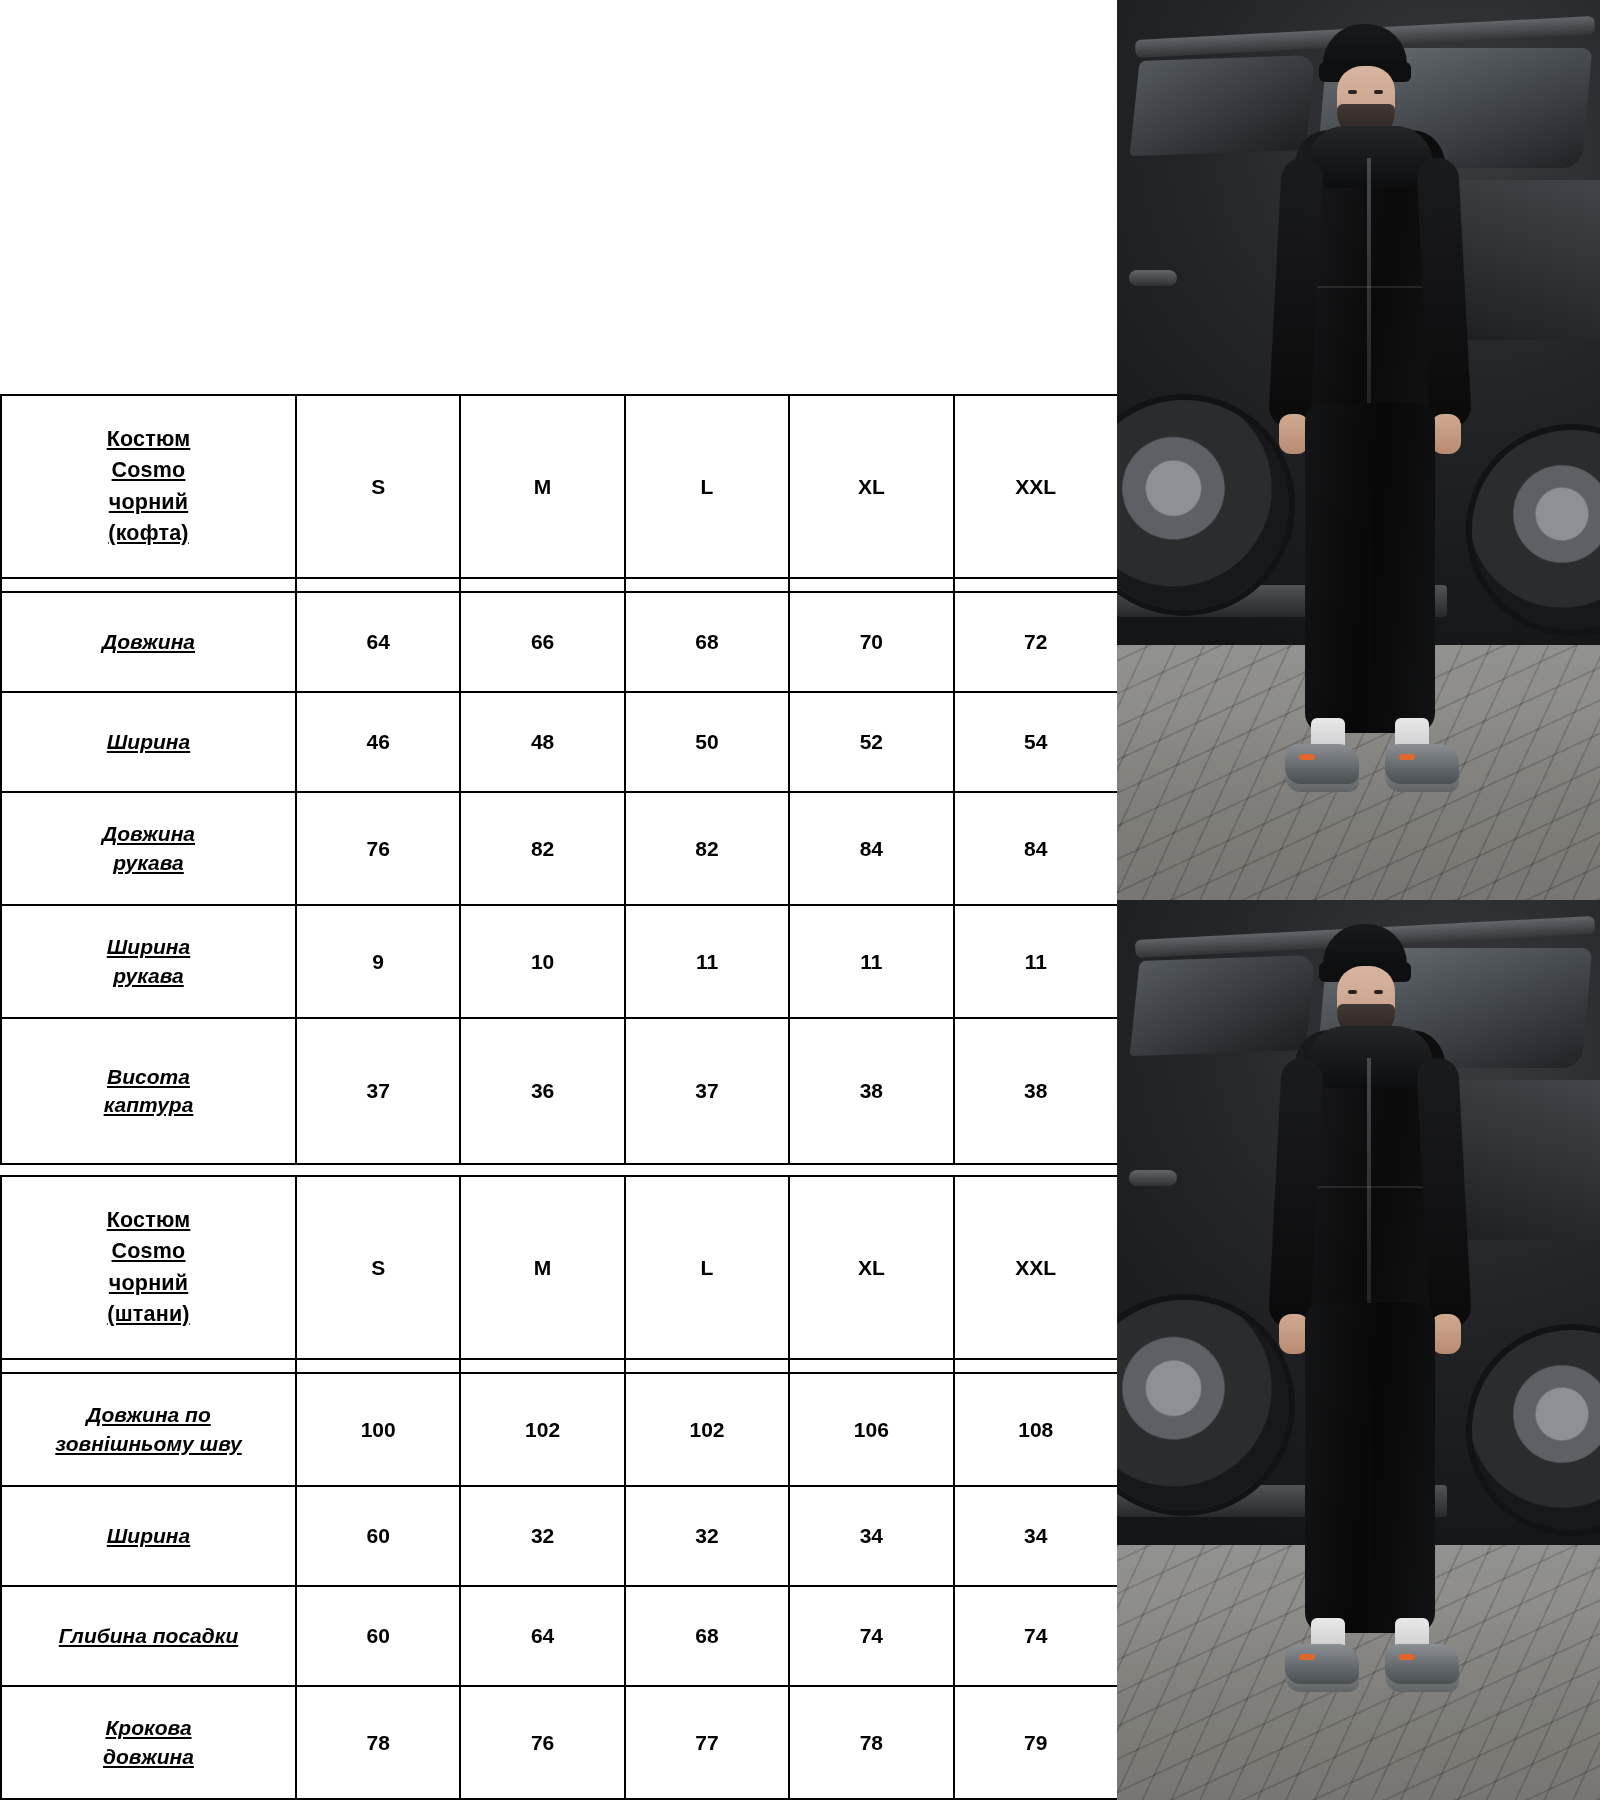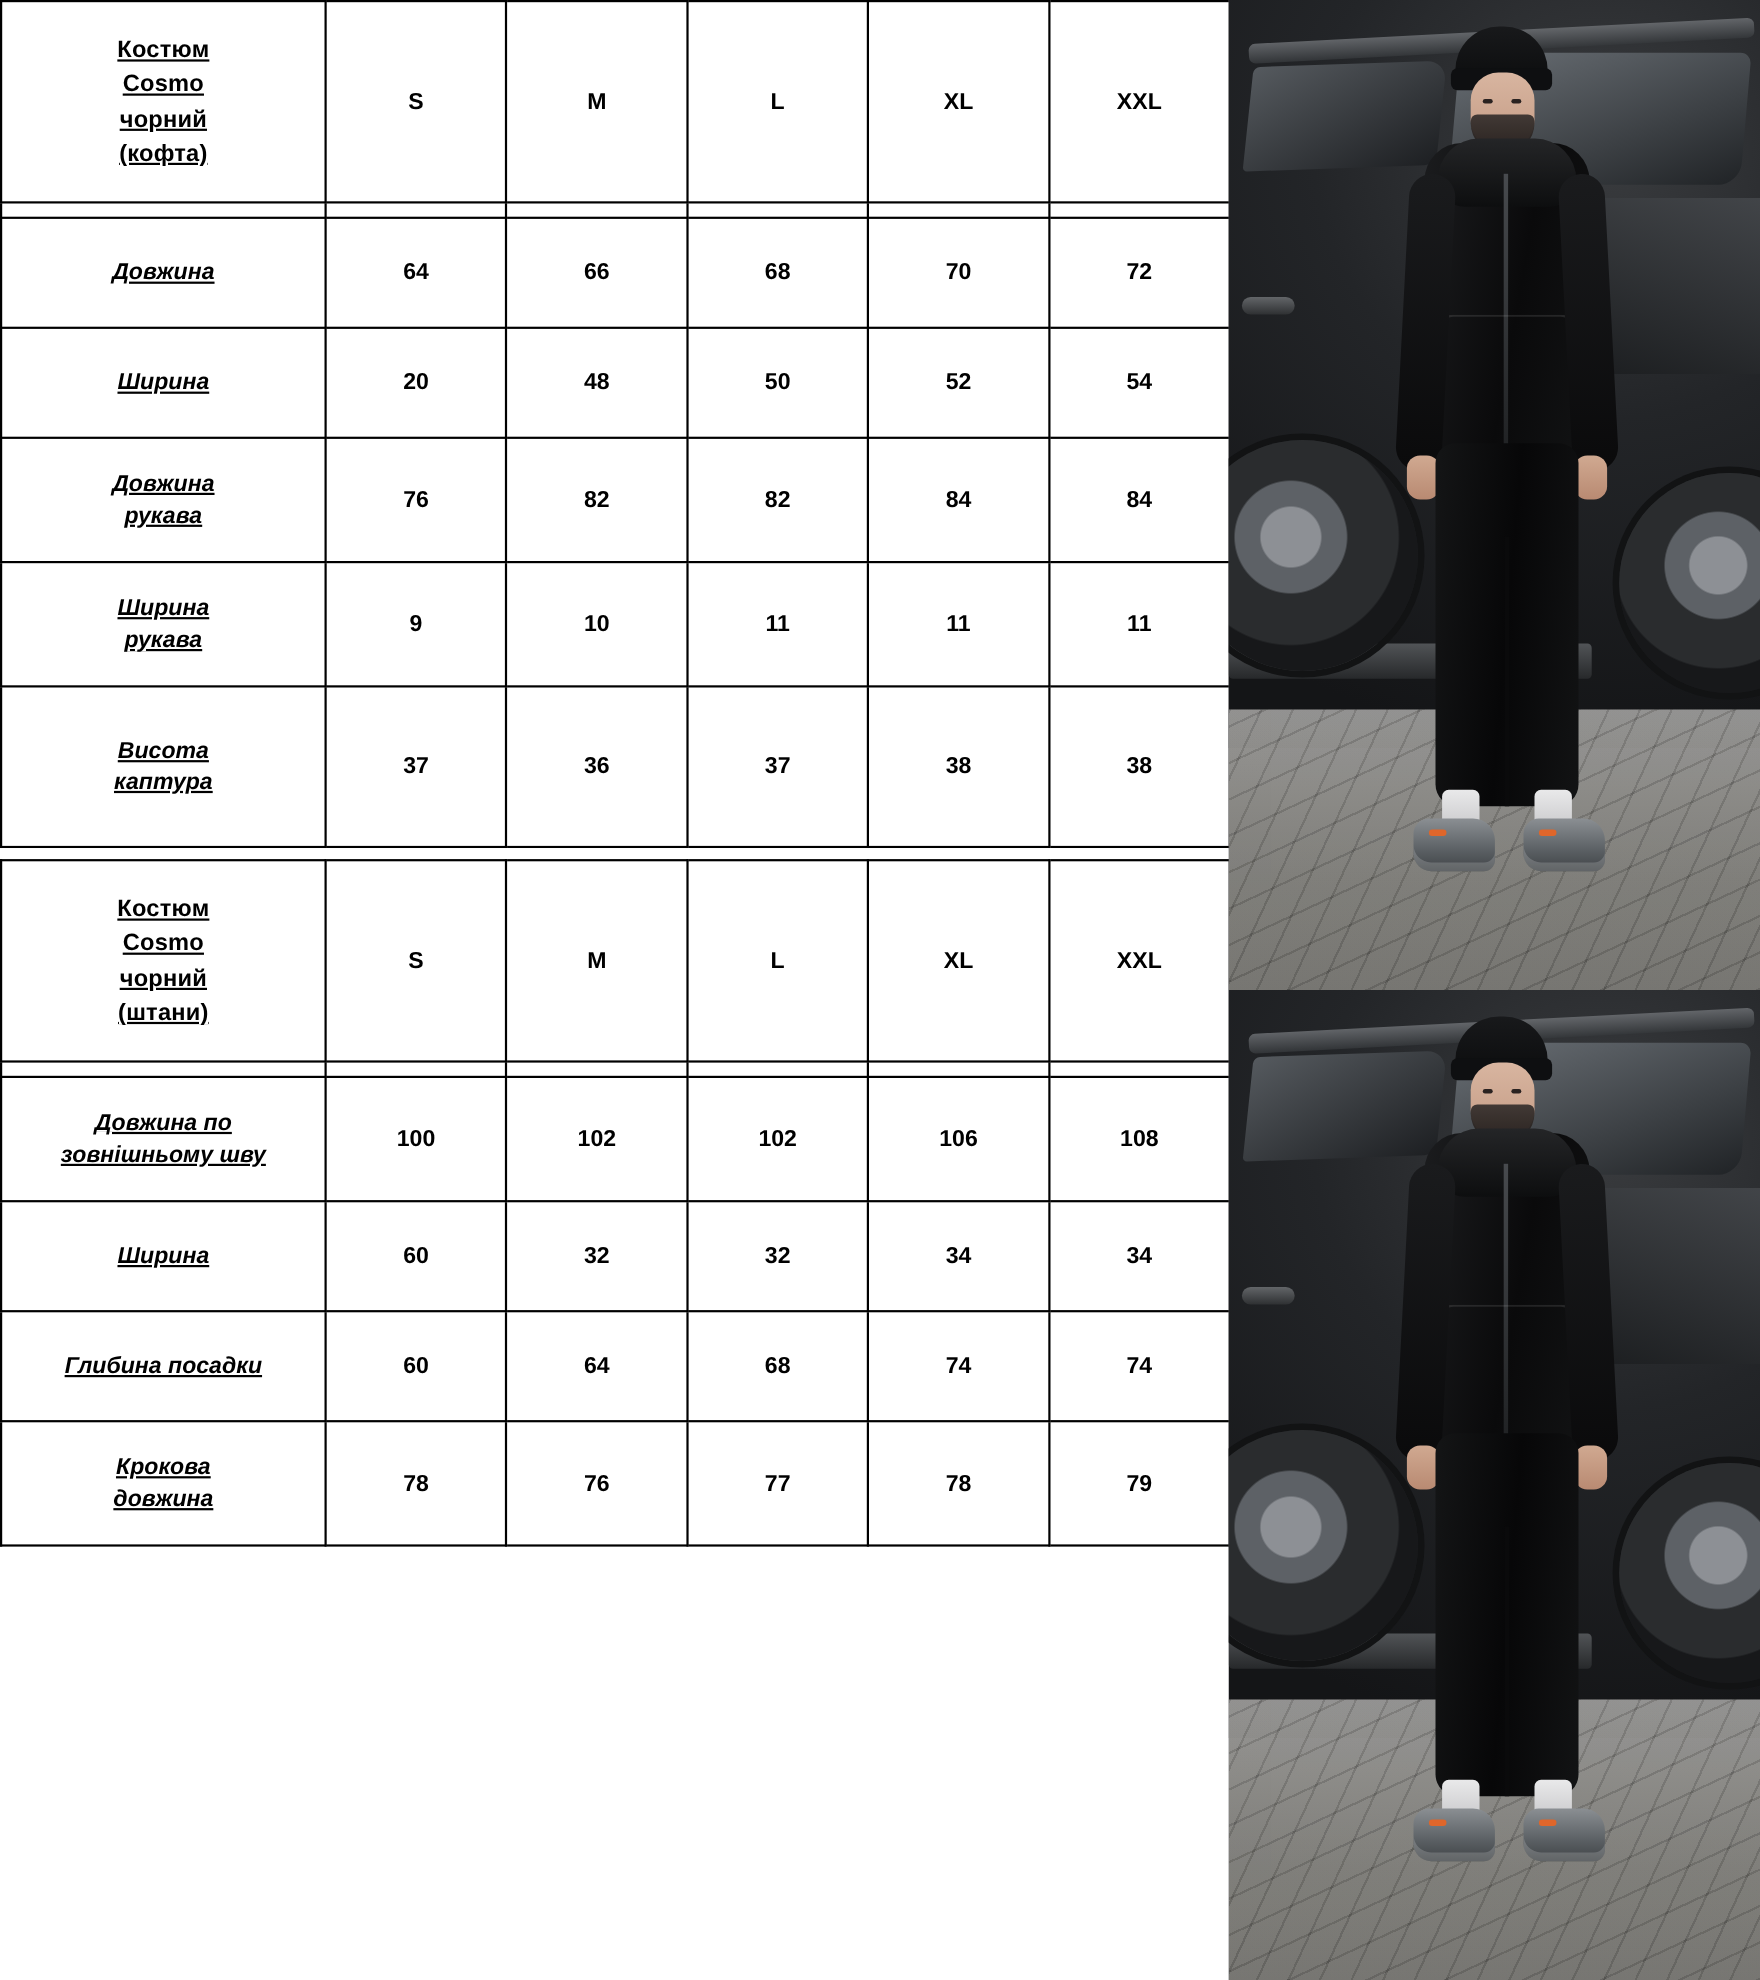--- a/index.html
+++ b/index.html
@@ -13,21 +13,21 @@
     font-family: "Liberation Sans", sans-serif;
     color: #000000;
     overflow: hidden;
   }
   .page {
     position: relative;
     width: 1600px;
     height: 1800px;
     display: flex;
     flex-direction: row;
-    align-items: flex-start;
+    align-items: flex-end;
     background: #ffffff;
   }
 
   
   .tables-col {
     width: 1117px;
     display: flex;
     flex-direction: column;
     box-sizing: border-box;
   }
@@ -306,21 +306,21 @@
           <td class="val">66</td>
           <td class="val">68</td>
           <td class="val">70</td>
           <td class="val">72</td>
         </tr>
 
         <tr>
           <td class="row-label" style="height:100px">
             <div>Ширина</div>
           </td>
-          <td class="val">20</td>
+          <td class="val">46</td>
           <td class="val">48</td>
           <td class="val">50</td>
           <td class="val">52</td>
           <td class="val">54</td>
         </tr>
 
         <tr>
           <td class="row-label" style="height:113px">
             <div>Довжина</div>
             <div>рукава</div>

